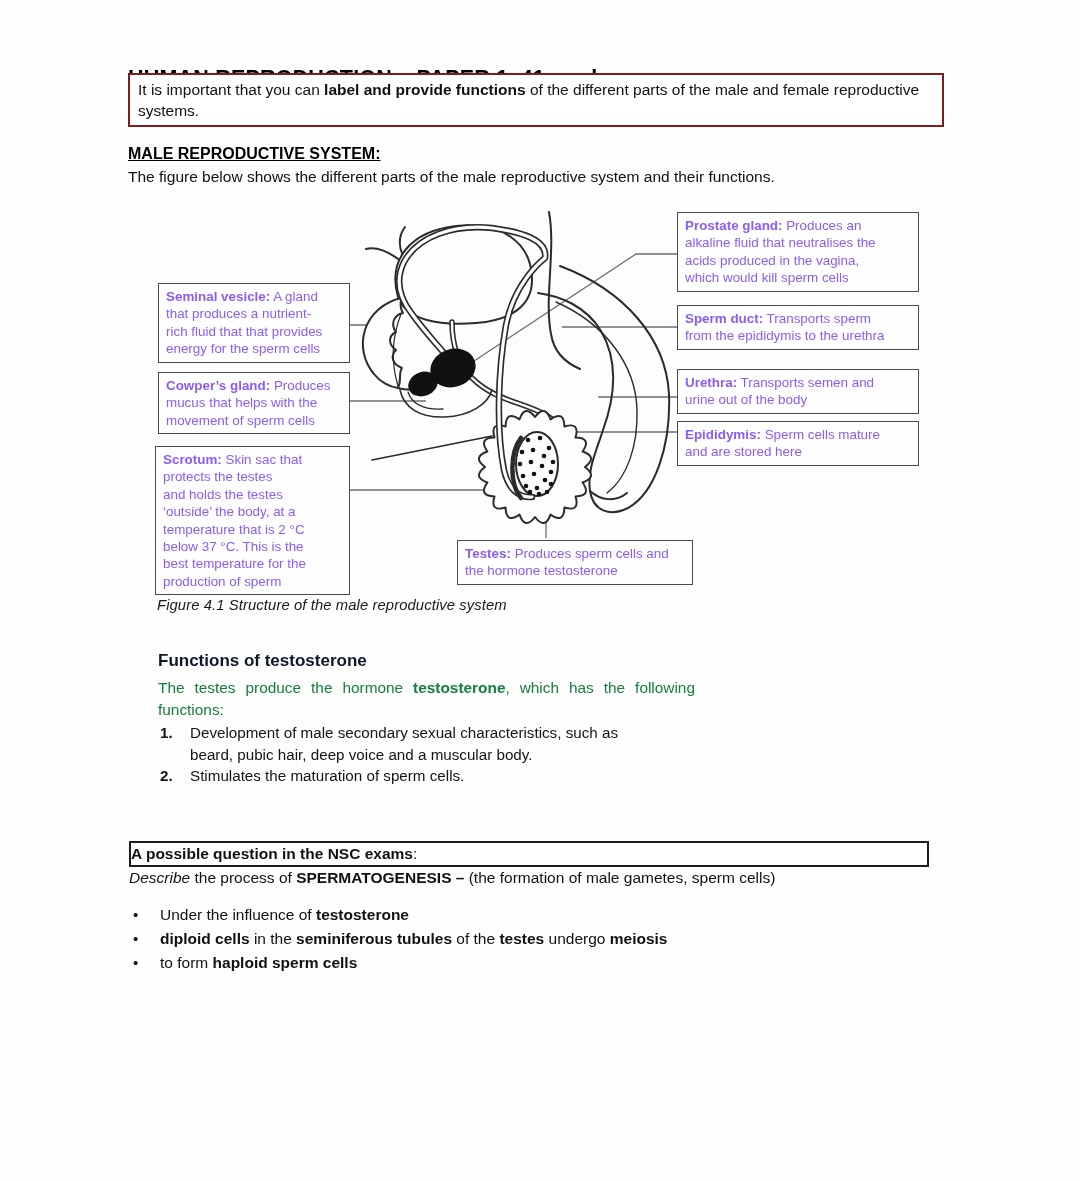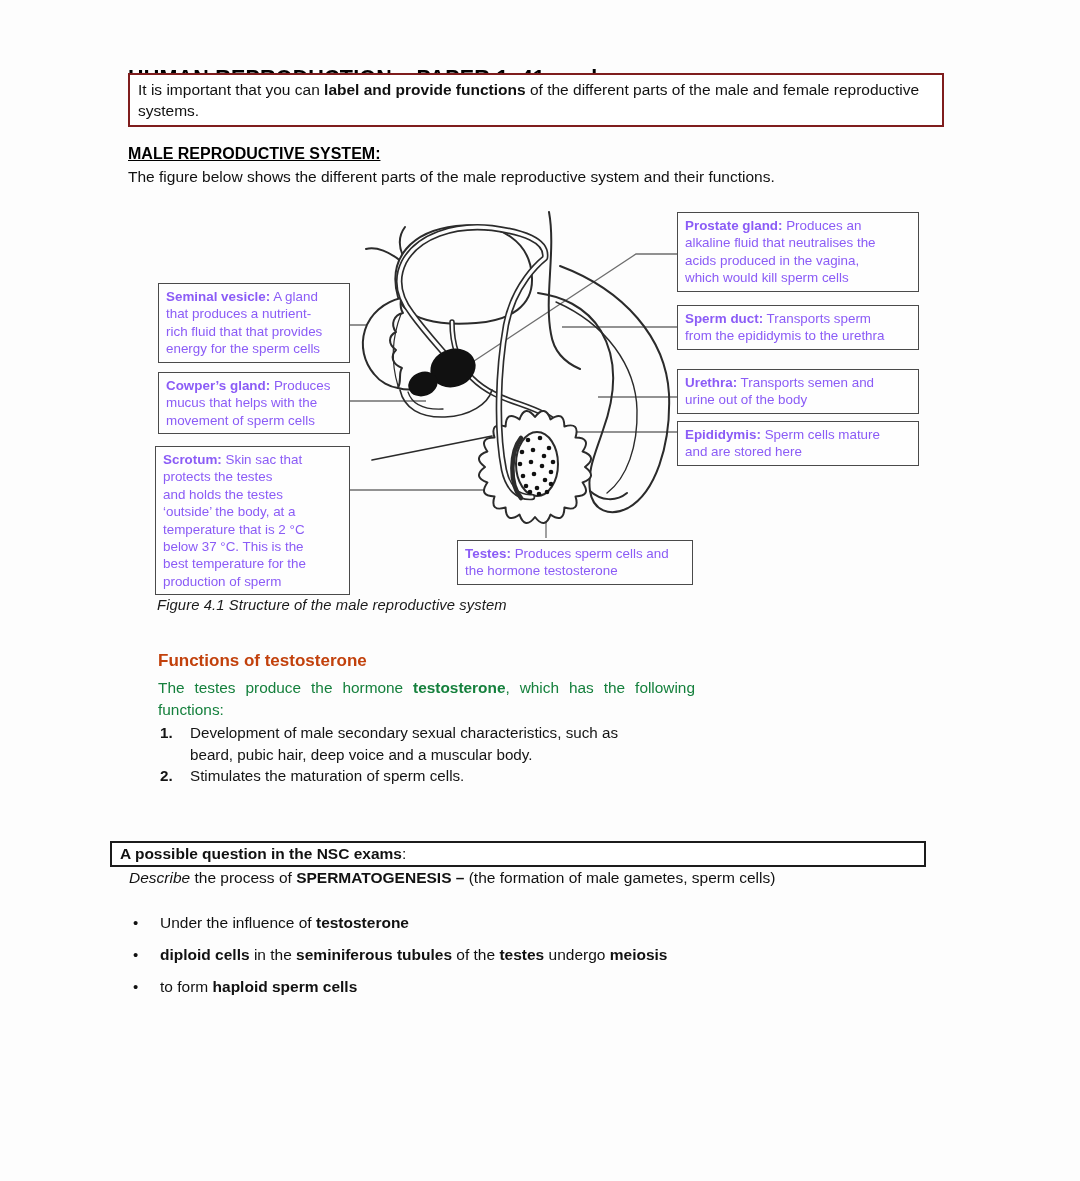--- a/index.html
+++ b/index.html
@@ -31,33 +31,33 @@
   #lbl-scrotum   {left:155px;top:446px;width:179px;}
   #lbl-prostate  {left:677px;top:212px;width:226px;}
   #lbl-spermduct {left:677px;top:305px;width:226px;}
   #lbl-urethra   {left:677px;top:369px;width:226px;}
   #lbl-epididymis{left:677px;top:421px;width:226px;}
   #lbl-testes    {left:457px;top:540px;width:220px;}
   .fig-caption{
     position:absolute;left:157px;top:597px;font-size:14.8px;font-style:italic;
     color:#1a1a1a;letter-spacing:.1px;
   }
-  .fn-head{position:absolute;left:158px;top:651px;font-size:17px;font-weight:bold;color:#c2410c;}
+  .fn-head{position:absolute;left:158px;top:651px;font-size:17px;font-weight:bold;color:#0f172a;}
   .fn-para{position:absolute;left:158px;top:677px;width:537px;font-size:15.4px;line-height:21.5px;text-align:justify;color:#15803d;}
   .fn-items{position:absolute;left:160px;top:722px;width:540px;font-size:15.2px;line-height:21.5px;color:#141414;}
   .fn-item{display:flex;}
   .fn-item .num{font-weight:bold;width:30px;flex:0 0 30px;}
   .fn-item .itx{white-space:pre-line;}
   .nsc-box{
-    position:absolute;left:110px;top:841px;width:796px;border:2px solid #1c1c1c;
-    padding:2px 8px;font-size:15.5px;background:#fff;
+    position:absolute;left:129px;top:841px;width:796px;border:2px solid #1c1c1c;
+    padding:2px 0;font-size:15.5px;background:#fff;
   }
   .describe{position:absolute;left:129px;top:869px;font-size:15.5px;}
   .bullets{position:absolute;left:133px;top:903px;font-size:15.5px;line-height:24px;}
-  .bullet-row{display:flex;margin-top:8px;}
+  .bullet-row{display:flex;}
   .bullet-row::before{content:"\2022";width:27px;flex:0 0 27px;font-size:15px;}
   b{font-weight:bold;}
 </style>
 </head>
 <body>
 
 <div class="page">
 
   <div class="title">HUMAN REPRODUCTION – PAPER 1, 41 marks</div>
 

